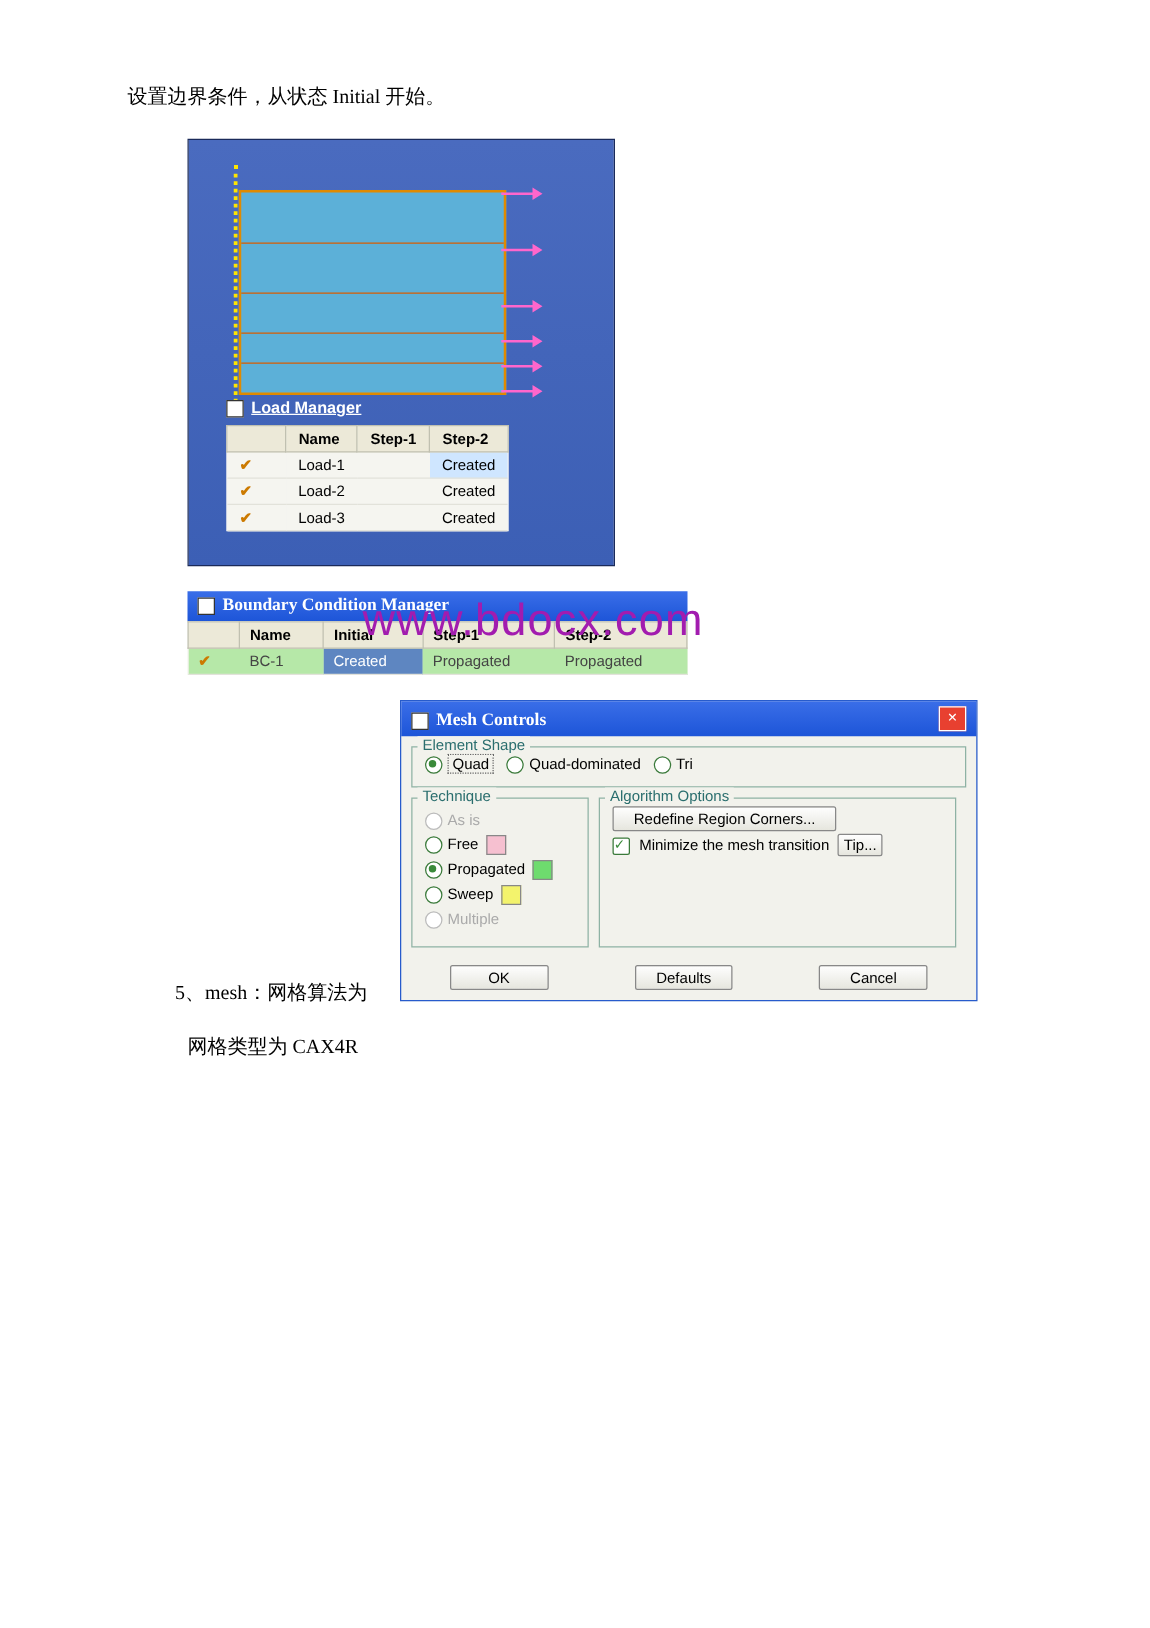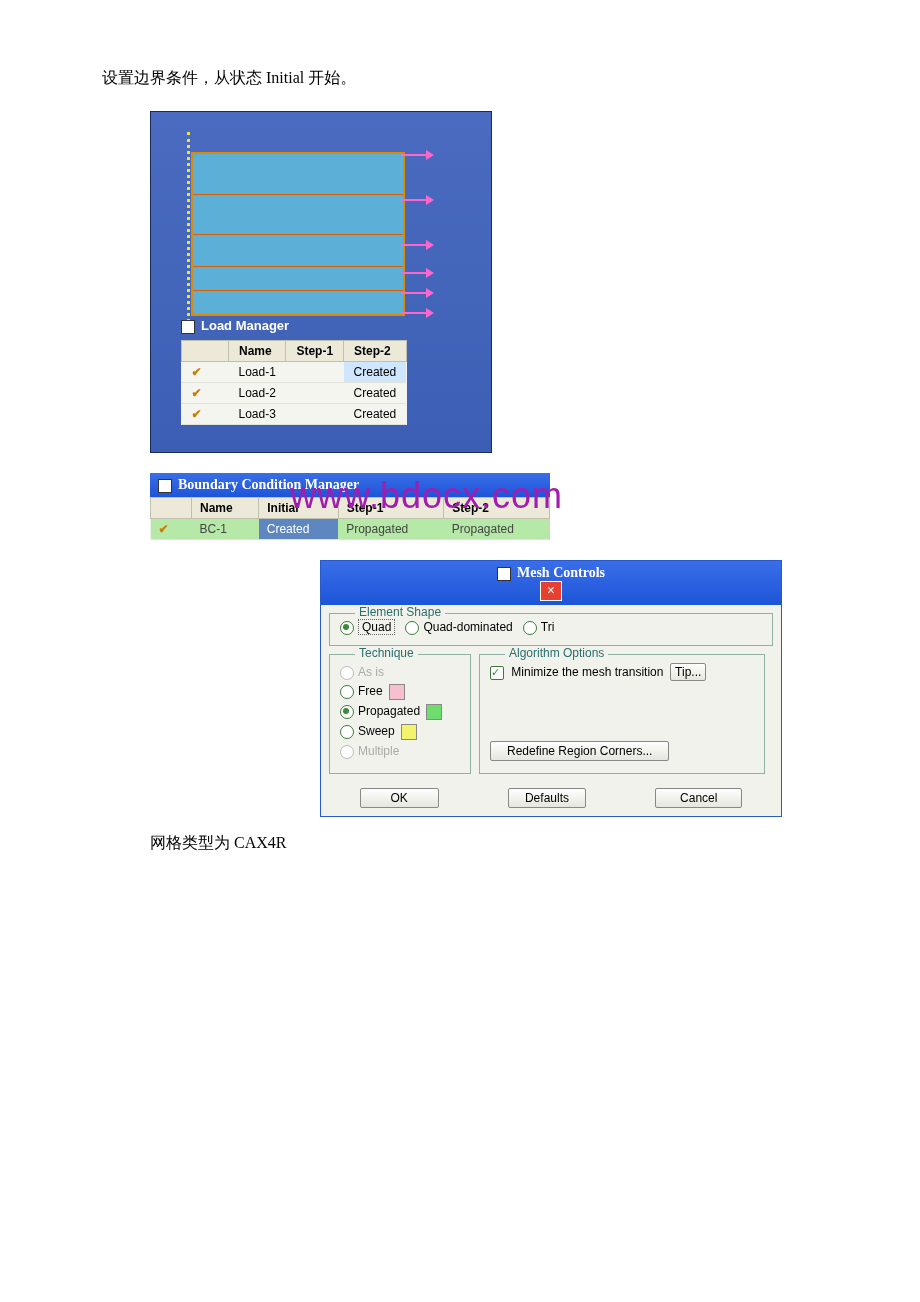--- a/index.html
+++ b/index.html
@@ -60,20 +60,21 @@
   .grid-line-h { position:absolute; left:0; right:0; height:1px; background:#d85c00; }
   .gl1{top:25%}.gl2{top:50%}.gl3{top:70%}.gl4{top:85%}
 
   .lm-title {
     position: absolute;
     left: 30px; top: 206px;
     color: #fff;
     font-family: Tahoma, sans-serif;
     font-weight: bold;
     font-size: 13px;
+    text-decoration: underline;
   }
   .lm-title .sq {
     display:inline-block;width:12px;height:12px;background:#fff;border:1px solid #333;margin-right:6px;vertical-align:middle;
   }
   .lm-table {
     position: absolute;
     left: 30px; top: 228px; right: 4px;
     background: #f2f2f2;
     font-family: Tahoma, sans-serif;
     font-size: 12px;
@@ -136,35 +137,35 @@
   .mesh-dialog {
     width: 460px;
     margin: 20px 0 0 250px;
     border: 1px solid #275bcc;
     font-family: Tahoma, sans-serif;
     font-size: 12px;
     position: relative;
     background:#f2f2ec;
   }
   .mesh-dialog .titlebar {
-    display:flex; justify-content:space-between; align-items:center;flex-direction:column;
+    display:flex; justify-content:space-between; align-items:flex-end;
   }
   .close-x {
     background:#e84030;color:#fff;font-weight:bold;
     width:20px;height:18px;text-align:center;line-height:18px;
     border:1px solid #fff;
   }
   .fieldset {
     border:1px solid #8eb2a4;
     margin:8px;
     padding: 6px 10px 10px 10px;
     position:relative;
   }
   .legend {
-    position:absolute; top:-9px; left:25px;
+    position:absolute; top:-9px; left:4px;
     background:#f2f2ec; padding:0 4px;
     color:#2a6e6e; font-size:12px;
   }
   .radio, .checkbox {
     display:inline-block; width:12px;height:12px;border:1px solid #3a7a3a;border-radius:50%;margin-right:4px;vertical-align:middle;background:#fff;
   }
   .radio.sel::after{content:"";display:block;width:6px;height:6px;background:#3a8a3a;border-radius:50%;margin:2px;}
   .radio.disabled{border-color:#bbb;}
   .checkbox{border-radius:2px;}
   .checkbox.sel::after{content:"✓";color:#3a8a3a;font-size:11px;line-height:10px;display:block;}
@@ -284,32 +285,35 @@
         <div class="fieldset" style="flex:0 0 120px;">
           <div class="legend">Technique</div>
           <div class="technique-row"><span class="radio disabled"></span><span class="label-dis">As is</span></div>
           <div class="technique-row"><span class="radio"></span><span>Free</span><span class="swatch" style="background:#f6c0d0;"></span></div>
           <div class="technique-row"><span class="radio sel"></span><span>Propagated</span><span class="swatch" style="background:#6edc6e;"></span></div>
           <div class="technique-row"><span class="radio"></span><span>Sweep</span><span class="swatch" style="background:#f3f36c;"></span></div>
           <div class="technique-row"><span class="radio disabled"></span><span class="label-dis">Multiple</span></div>
         </div>
         <div class="fieldset">
           <div class="legend">Algorithm Options</div>
+          <div style="text-align:left;">
+            <span class="btn">Redefine Region Corners...</span>
+          </div>
           <div style="margin:2px 0 60px 0;">
             <span class="checkbox sel"></span>
             <span>Minimize the mesh transition</span>
             &nbsp;<span class="btn" style="padding:1px 4px;">Tip...</span>
           </div>
-          <div style="text-align:left;">
-            <span class="btn">Redefine Region Corners...</span>
-          </div>
         </div>
       </div>
     </div>
     <div class="btn-row">
       <span class="btn" style="padding:2px 30px;">OK</span>
       <span class="btn">Defaults</span>
       <span class="btn" style="padding:2px 24px;">Cancel</span>
     </div>
   </div>
 
+  <div class="line5">
+    <div class="txt para">5、mesh：网格算法为</div>
+  </div>
   <p class="para line6">网格类型为 CAX4R</p>
 </div>
 
 </body></html>

